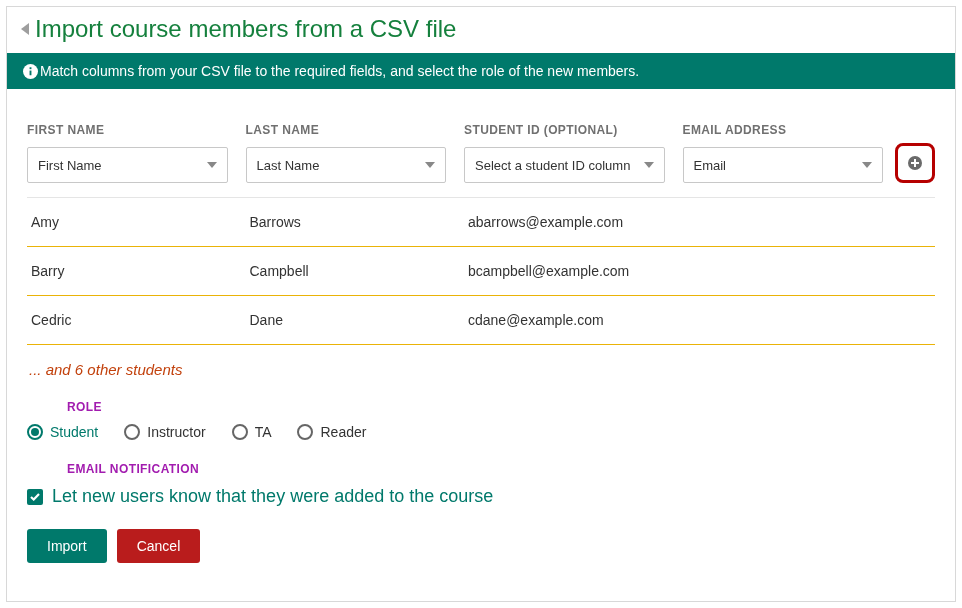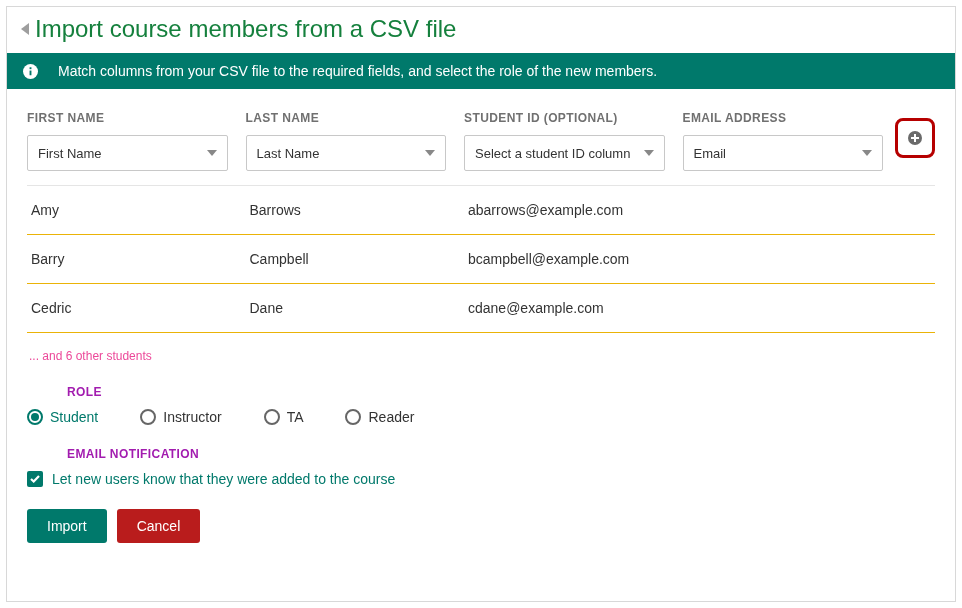--- a/index.html
+++ b/index.html
@@ -37,30 +37,31 @@
     font-size: 24px;
     font-weight: 400;
     color: #15803d;
   }
   .banner {
     background: #00796b;
     color: #fff;
     padding: 10px 16px;
     display: flex;
     align-items: center;
-    gap: 20px;
+    gap: 2px;
     font-size: 14px;
   }
   .content {
     padding: 22px 20px;
   }
   .columns {
     display: flex;
     gap: 18px;
-    align-items: center;
+    align-items: flex-end;
+    margin-top: 12px;
   }
   .col {
     flex: 1;
     min-width: 0;
   }
   .col-label {
     font-size: 12px;
     font-weight: 700;
     letter-spacing: 0.4px;
     color: #707070;
@@ -119,35 +120,36 @@
     flex: 1;
     padding: 16px 4px;
     font-size: 14px;
     color: #333;
     overflow: hidden;
     text-overflow: ellipsis;
   }
   .tcell.spacer { flex: 0 0 34px; }
   .more {
     padding: 16px 2px 22px 2px;
-    font-size: 12px;
-    color: #ec4899;
+    font-size: 15px;
+    color: #c2410c;
+    font-style: italic;
   }
   .section-label {
     font-size: 12px;
     font-weight: 700;
     letter-spacing: 0.4px;
     color: #a21caf;
     text-transform: uppercase;
     margin-bottom: 10px;
     padding-left: 40px;
   }
   .roles {
     display: flex;
-    gap: 42px;
+    gap: 26px;
     align-items: center;
     margin-bottom: 22px;
   }
   .radio {
     display: flex;
     align-items: center;
     gap: 7px;
     cursor: pointer;
     font-size: 14px;
   }
@@ -187,21 +189,21 @@
     justify-content: center;
   }
   .check {
     width: 10px; height: 8px;
     stroke: #fff;
     stroke-width: 2.2;
     fill: none;
   }
   .checkbox-label {
     color: #00796b;
-    font-size: 14px;
+    font-size: 18px;
   }
   .buttons {
     display: flex;
     gap: 10px;
   }
   .btn {
     padding: 9px 20px;
     border-radius: 3px;
     font-size: 14px;
     color: #fff;

